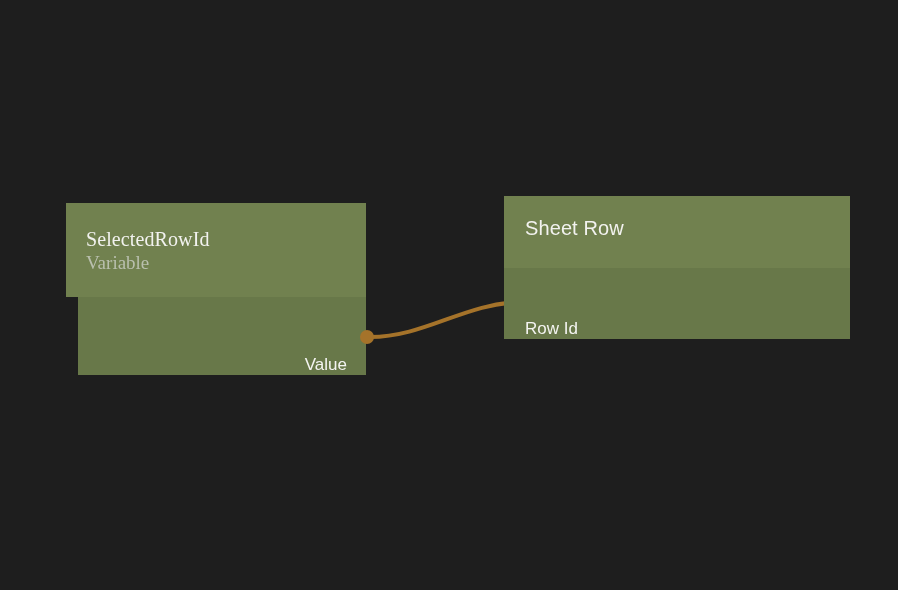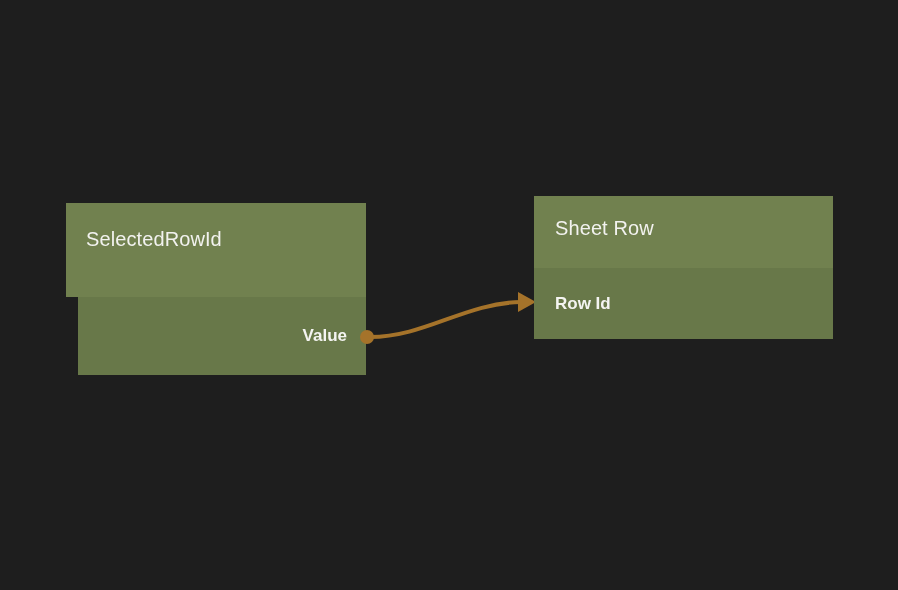--- a/index.html
+++ b/index.html
@@ -57,24 +57,23 @@
     white-space: nowrap;
   }
 
   .node-body {
     background: #687849;
     box-sizing: border-box;
   }
 
   .port-row {
     display: flex;
-    align-items: center;
+    align-items: flex-end;
     box-sizing: border-box;
     height: 100%;
-    font-weight: bold;
   }
 
   .port-row.out {
     justify-content: flex-end;
     padding-right: 19px;
   }
 
   .port-row.in {
     justify-content: flex-start;
     padding-left: 21px;
@@ -90,31 +89,32 @@
   
   #node-variable {
     left: 66px;
     top: 203px;
     width: 300px;
     height: 172px;
   }
   #node-variable .node-header {
     height: 94px;
     padding: 24px 0 0 20px;
+    font-family: Liberation Serif, serif;
   }
   #node-variable .node-body {
     height: 78px;
     margin-left: 12px;
   }
 
   
   #node-sheetrow {
-    left: 534px;
+    left: 504px;
     top: 196px;
-    width: 299px;
+    width: 346px;
     height: 143px;
   }
   #node-sheetrow .node-header {
     height: 72px;
     padding: 20px 0 0 21px;
   }
   #node-sheetrow .node-body {
     height: 71px;
   }
 
@@ -136,20 +136,21 @@
 <div id="canvas">
 
   <svg id="edge-layer" viewBox="0 0 898 590" xmlns="http://www.w3.org/2000/svg">
     <path id="edge-value-rowid" d="M 370 337 C 425 337 465 303 521 302" fill="none" stroke="#a5732a" stroke-width="4" stroke-linecap="round"></path>
     <polygon id="edge-arrowhead" points="518,292 536,302 518,312" fill="#a5732a"></polygon>
   </svg>
 
   <div class="node" id="node-variable">
     <div class="node-header">
       <div class="node-title">SelectedRowId</div>
+      <div class="node-subtitle">Variable</div>
     </div>
     <div class="node-body">
       <div class="port-row out">
         <span class="port-label">Value</span>
       </div>
     </div>
   </div>
 
   <div class="port-dot" id="port-dot-value"></div>
 

